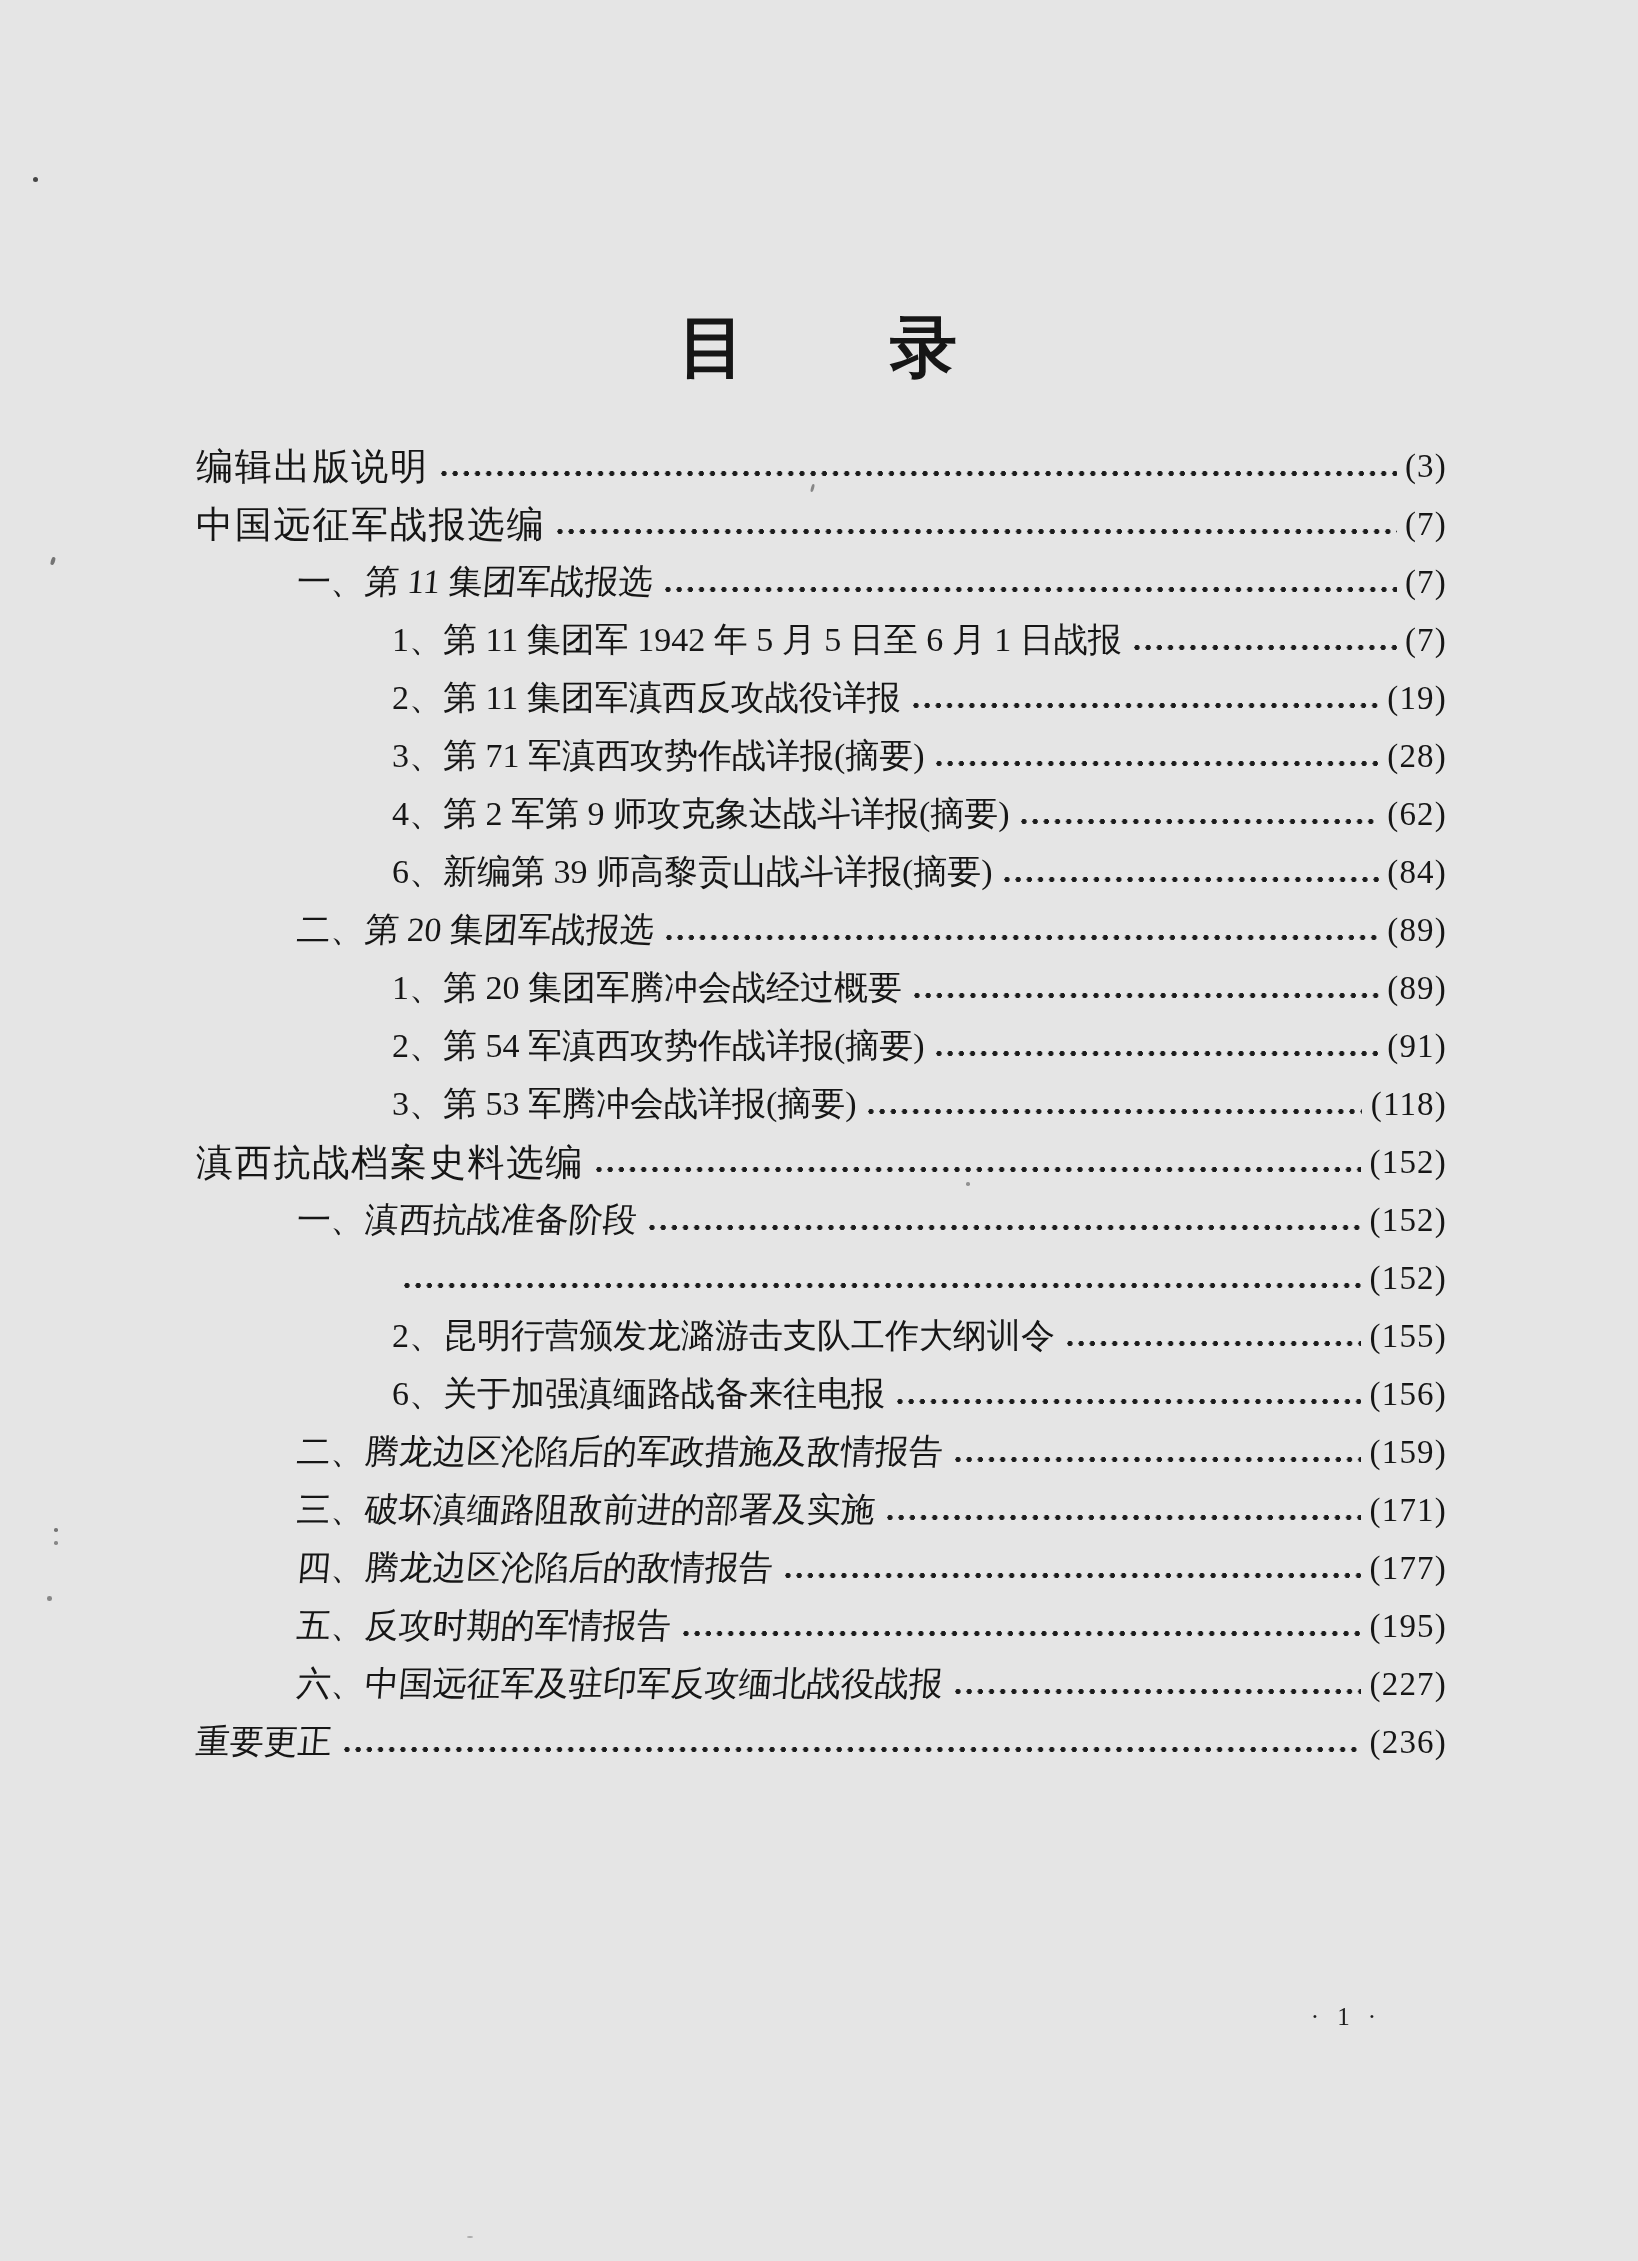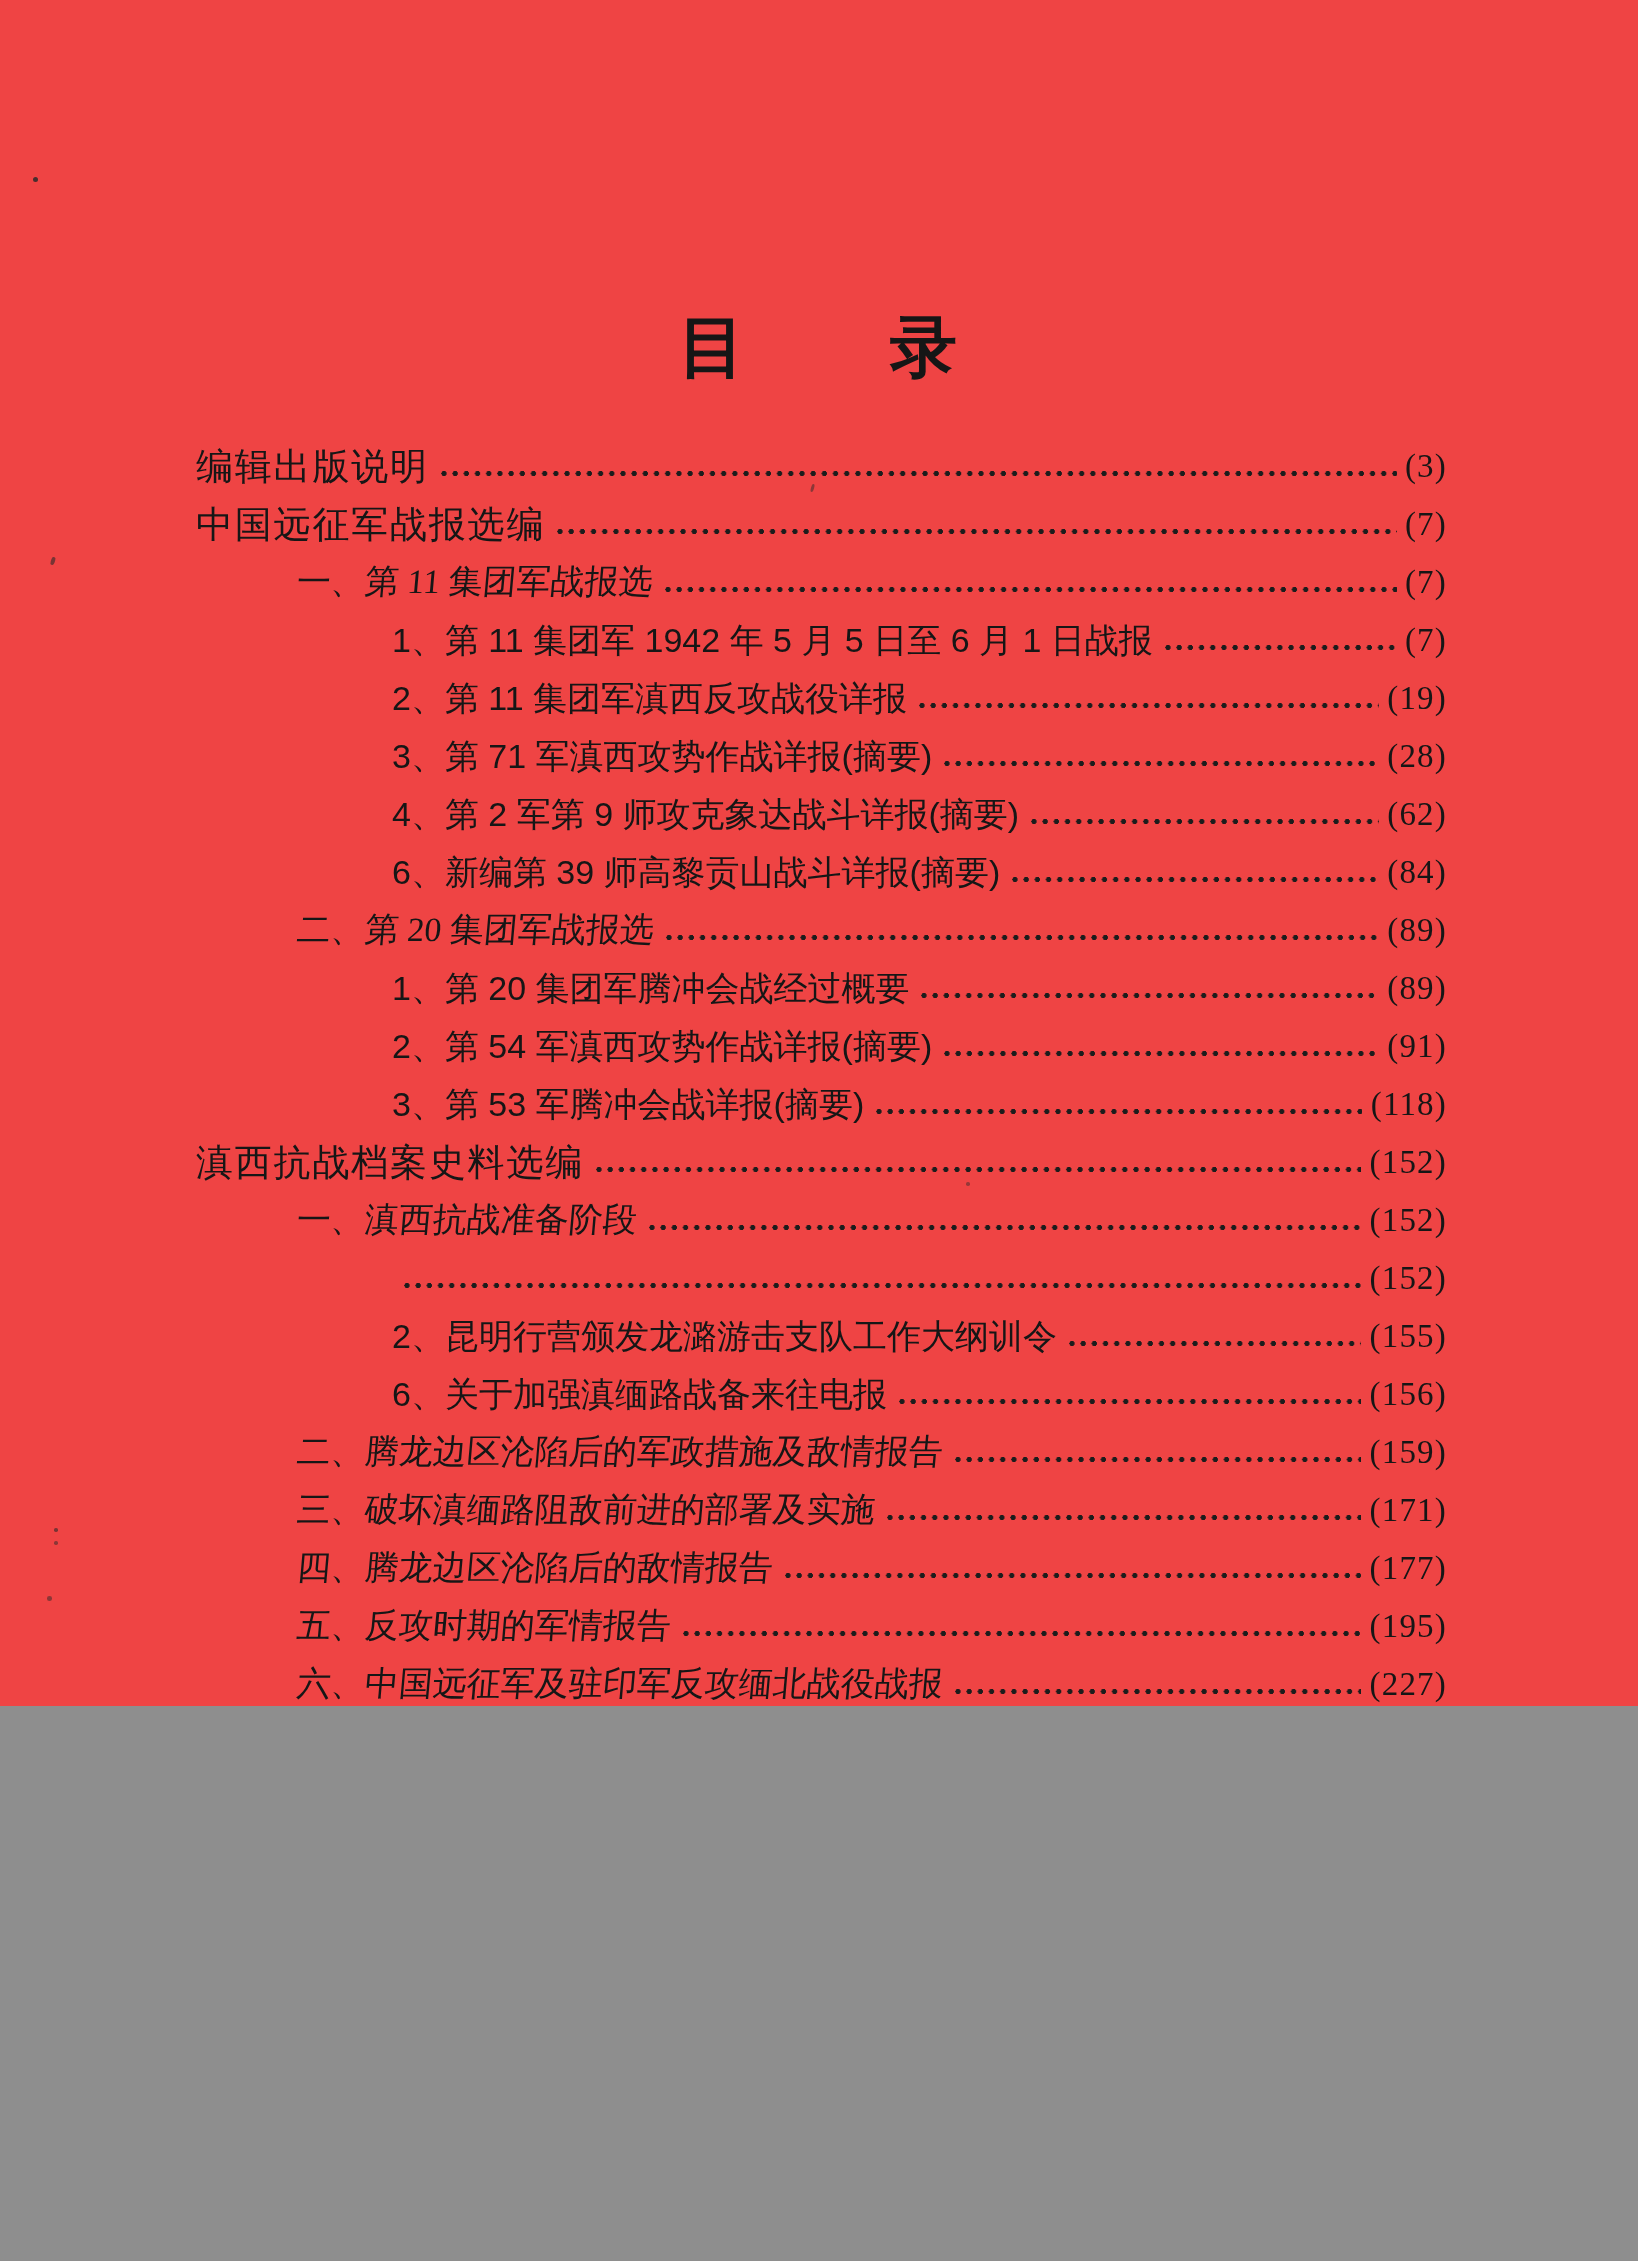--- a/index.html
+++ b/index.html
@@ -1,20 +1,20 @@
 <!DOCTYPE html>
 <html style="font-size:9.4px"><head>
 <meta charset="utf-8">
 <style>
   html,body{margin:0;padding:0;background:#8e8e8e;}
   .page{
     position:relative;
-    width:1639px;height:1706px;
+    width:1639px;height:2261px;
     margin:0 auto;
-    background:#ef4444;
+    background:#e5e5e5;
     color:#161616;
     font-family:"Liberation Serif",serif;
     overflow:hidden;
   }
   .title{
     position:absolute;left:0;right:0;top:302px;
     margin:0;
     text-align:center;
     font-size:67px;
     font-weight:700;
@@ -45,21 +45,21 @@
     letter-spacing:1.8px;
   }
   .row.style-kai .label{
     font-family:"Liberation Serif",serif;
     font-weight:400;
     font-size:34px;
     display:inline-block;
     transform:skewX(-5deg);
   }
   .row.style-song .label{
-    font-family:Liberation Sans, sans-serif;
+    font-family:Liberation Serif, serif;
     font-weight:400;
   }
   .leader{
     flex:1 1 auto;
     min-width:0;
     height:7px;
     margin:0 8.3px 0 11.8px;
     align-self:center;
     transform:translateY(7px);
     background-image:radial-gradient(circle at 2.9px 3.5px,#1c1c1c 2.4px,rgba(0,0,0,0) 2.7px);

